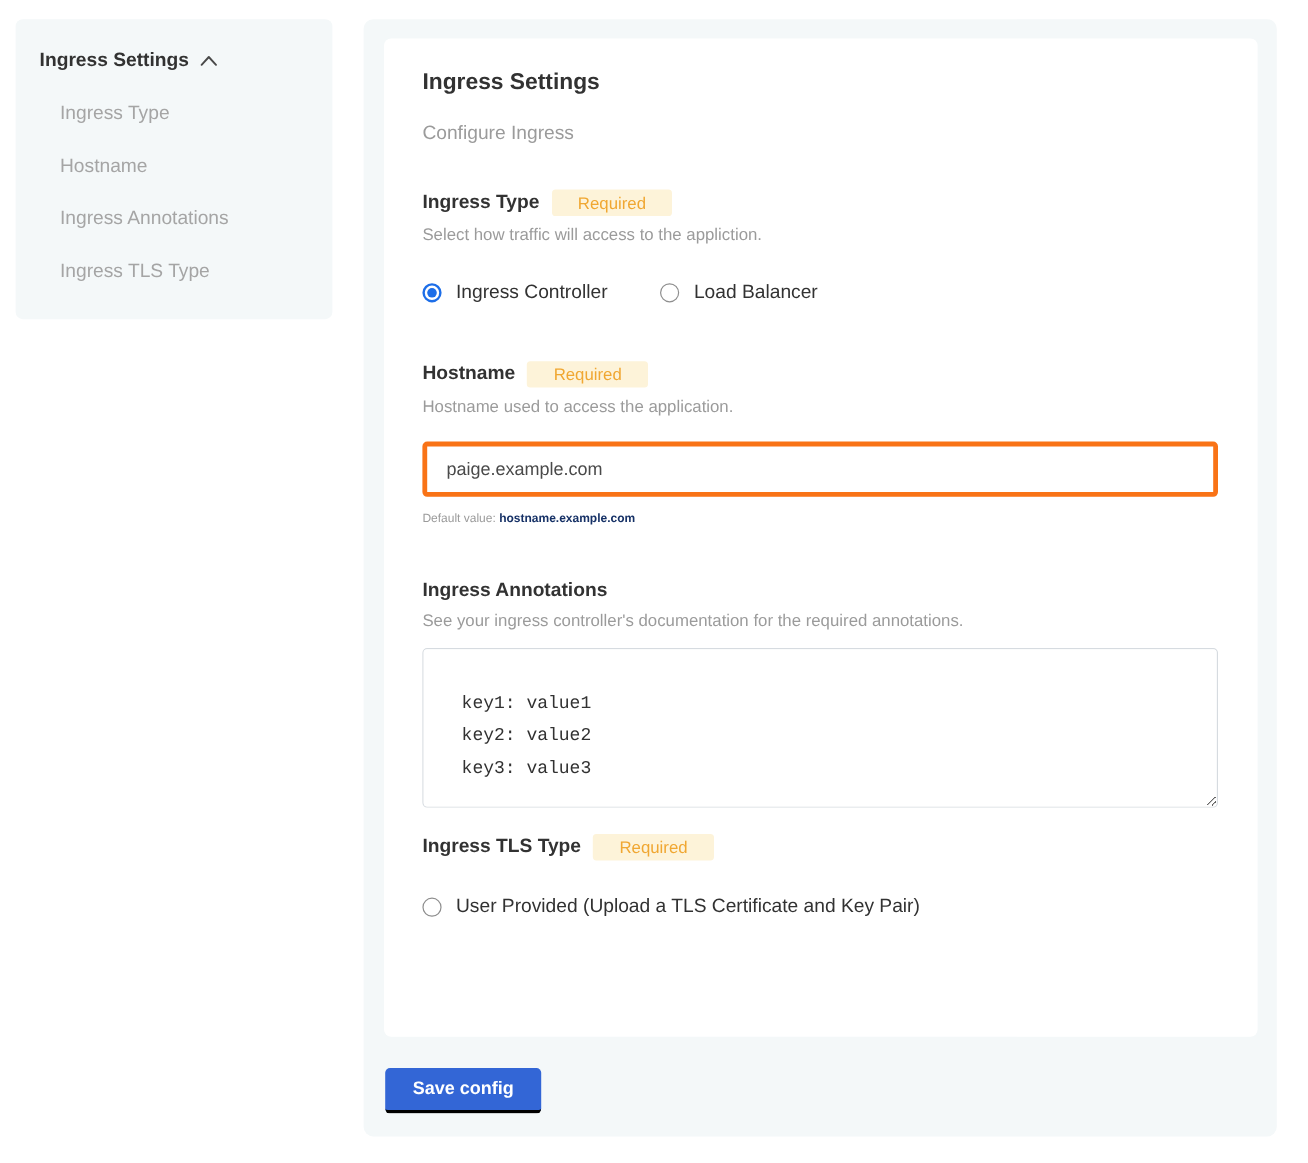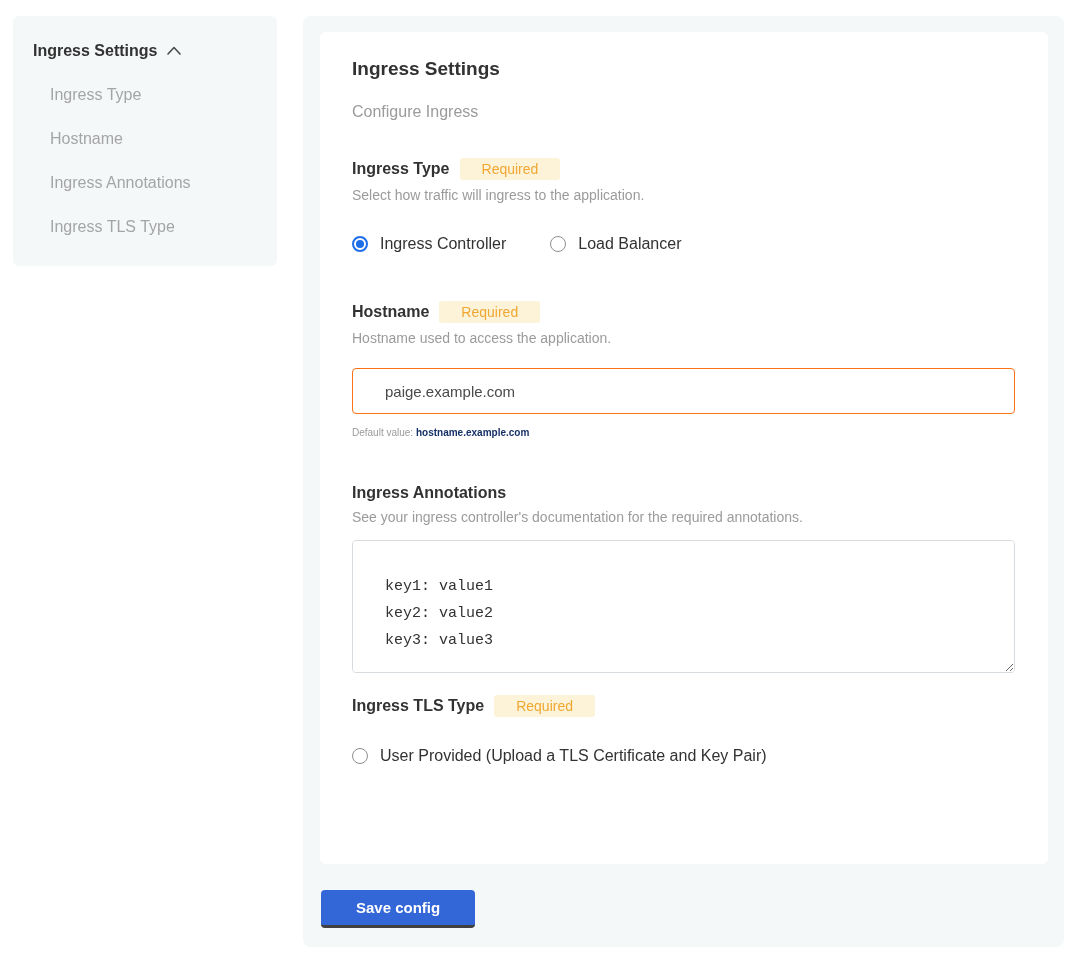--- a/index.html
+++ b/index.html
@@ -104,23 +104,23 @@
     width: 8px; height: 8px;
     border-radius: 50%;
     background: #1d6ee8;
   }
   .radio-label { font-size: 16px; color: #323232; }
 
   .sec-hostname { margin-top: 48px; }
   .text-input {
     margin-top: 22px;
     width: 663px; height: 46px;
-    border: 1px solid #f97316;
+    border: 4px solid #f97316;
     border-radius: 4px;
-    padding: 0 32px;
+    padding: 0 16px;
     font-size: 15px;
     font-family: "Liberation Sans", sans-serif;
     color: #4a4a4a;
     outline: none;
     display: block;
     background: #ffffff;
   }
   .default-line {
     margin-top: 13px;
     font-size: 10px;
@@ -149,24 +149,24 @@
   }
 
   .sec-tls { margin-top: 22px; }
   .radio-stack { margin-top: 30px; }
   .radio-stack .radio-option + .radio-option { margin-top: 26px; text-align: center; }
 
   .save-btn {
     position: absolute;
     left: 18px; top: 874px;
     height: 38px;
-    padding: 0 35px;
+    padding: 0 23px;
     background: #3366d6;
     border: none;
-    border-bottom: 3px solid #404040;
+    border-bottom: 3px solid #000000;
     border-radius: 4px;
     color: #ffffff;
     font-size: 15px;
     font-weight: bold;
     font-family: "Liberation Sans", sans-serif;
     cursor: pointer;
   }
 </style>
 </head>
 <body>
@@ -192,21 +192,21 @@
   <section class="card">
 
     <h1 class="card-title">Ingress Settings</h1>
     <p class="card-subtitle">Configure Ingress</p>
 
     <div class="sec-ingress-type">
       <div class="section-label-row">
         <span class="section-label">Ingress Type</span>
         <span class="required-badge">Required</span>
       </div>
-      <p class="help-text">Select how traffic will ingress to the application.</p>
+      <p class="help-text">Select how traffic will access to the appliction.</p>
       <div class="radio-row">
         <div class="radio-option">
           <span class="radio-circle checked"></span>
           <span class="radio-label">Ingress Controller</span>
         </div>
         <div class="radio-option">
           <span class="radio-circle"></span>
           <span class="radio-label">Load Balancer</span>
         </div>
       </div>

